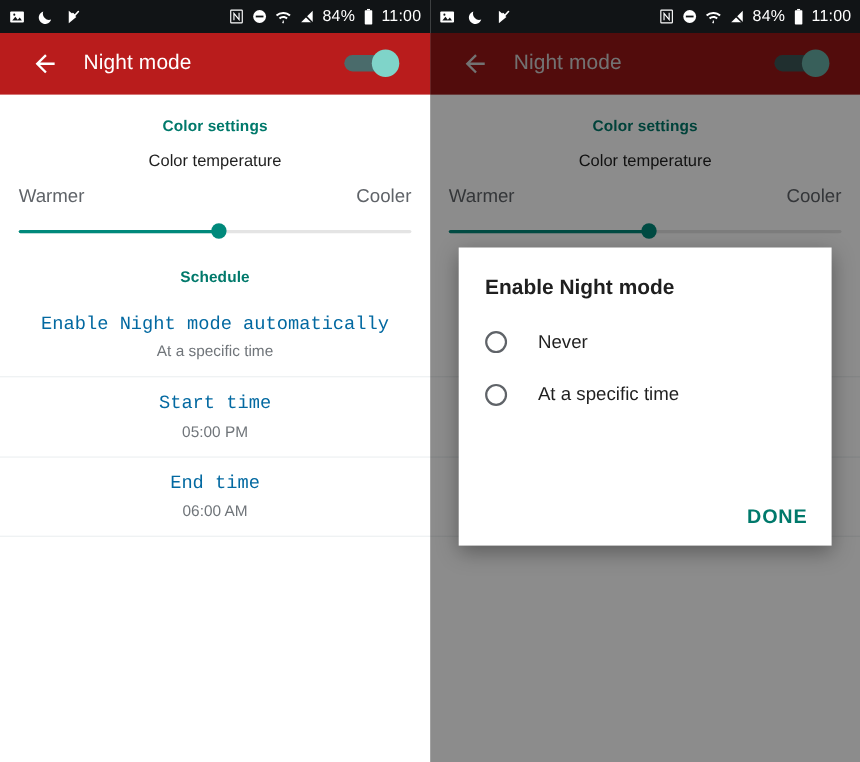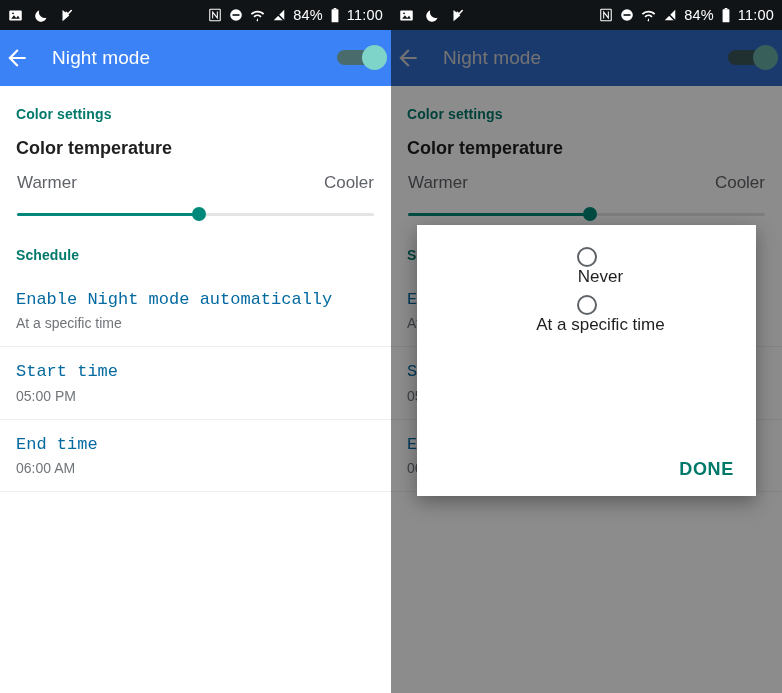--- a/index.html
+++ b/index.html
@@ -22,23 +22,23 @@
     color:#ffffff;
   }
   .sb-left { display:flex; align-items:center; gap:11px; }
   .sb-right { margin-left:auto; display:flex; align-items:center; gap:7px; }
   .sb-text { font-size:14.5px; letter-spacing:.2px; color:#fff; }
   .sb-ico { display:inline-flex; align-items:center; justify-content:center; }
 
   
   .appbar {
     position:relative; z-index:1;
-    height:56px; background:#3b82f6;
+    height:56px; background:#b91c1c;
     display:flex; align-items:center;
-    padding:0 4px;
+    padding:0 28px;
   }
   .back { width:26px; height:26px; flex:0 0 auto; cursor:pointer; }
   .appbar-title {
     margin-left:22px; color:#ffffff;
     font-size:19px; font-weight:400; letter-spacing:.1px;
   }
   .switch {
     margin-left:auto; position:relative;
     width:50px; height:26px; cursor:pointer;
   }
@@ -47,29 +47,29 @@
     width:38px; height:15px; border-radius:8px;
     background:#4a6b6b;
   }
   .switch .thumb {
     position:absolute; right:0; top:0;
     width:25px; height:25px; border-radius:50%;
     background:#7fd4c9;
   }
 
   
-  .content { position:relative; z-index:0; background:#fff; height:542px; }
+  .content { position:relative; z-index:0; background:#fff; height:542px;text-align:center; }
 
   .section-header {
     color:#00796B; font-size:14px; font-weight:700;
     padding:20px 16px 0 16px; letter-spacing:.1px;
   }
 
   .color-temp-title {
-    font-size:18px; color:#1f1f1f; font-weight:700;
+    font-size:15px; color:#1f1f1f; font-weight:400;
     padding:16px 16px 0 16px;
   }
 
   .slider-block { padding:14px 17px 0 17px; }
   .slider-labels {
     display:flex; justify-content:space-between;
     font-size:17px; color:#5f6368;
   }
   .slider-rail {
     position:relative; margin-top:14px;
@@ -119,21 +119,21 @@
     background:#ffffff;
     box-shadow:0 6px 18px rgba(0,0,0,0.35);
   }
   .dlg-title {
     font-size:19px; font-weight:700; color:#1f1f1f;
     padding:26px 24px 0 24px;
   }
   .dlg-options { padding:14px 0 0 0; }
   .dlg-option {
     display:flex; align-items:center;
-    padding:8px 24px; height:48px; cursor:pointer;flex-direction:column;
+    padding:8px 24px; height:48px; cursor:pointer;
   }
   .radio {
     width:20px; height:20px; border-radius:50%;
     border:2px solid #5f6368; flex:0 0 auto;
     position:relative;
   }
   .radio.checked { border-color:#00897B; }
   .radio.checked::after {
     content:""; position:absolute;
     left:3px; top:3px; width:10px; height:10px;
@@ -375,20 +375,21 @@
           <div class="li-sub">06:00 AM</div>
         </div>
         <div class="divider"></div>
       </div>
     </div>
 
     <div class="scrim"></div>
     <div class="scrim-appbar"></div>
 
     <div class="dialog">
+      <div class="dlg-title">Enable Night mode</div>
       <div class="dlg-options">
         <div class="dlg-option">
           <span class="radio"></span>
           <span class="dlg-opt-label">Never</span>
         </div>
         <div class="dlg-option">
           <span class="radio"></span>
           <span class="dlg-opt-label">At a specific time</span>
         </div>
       </div>

